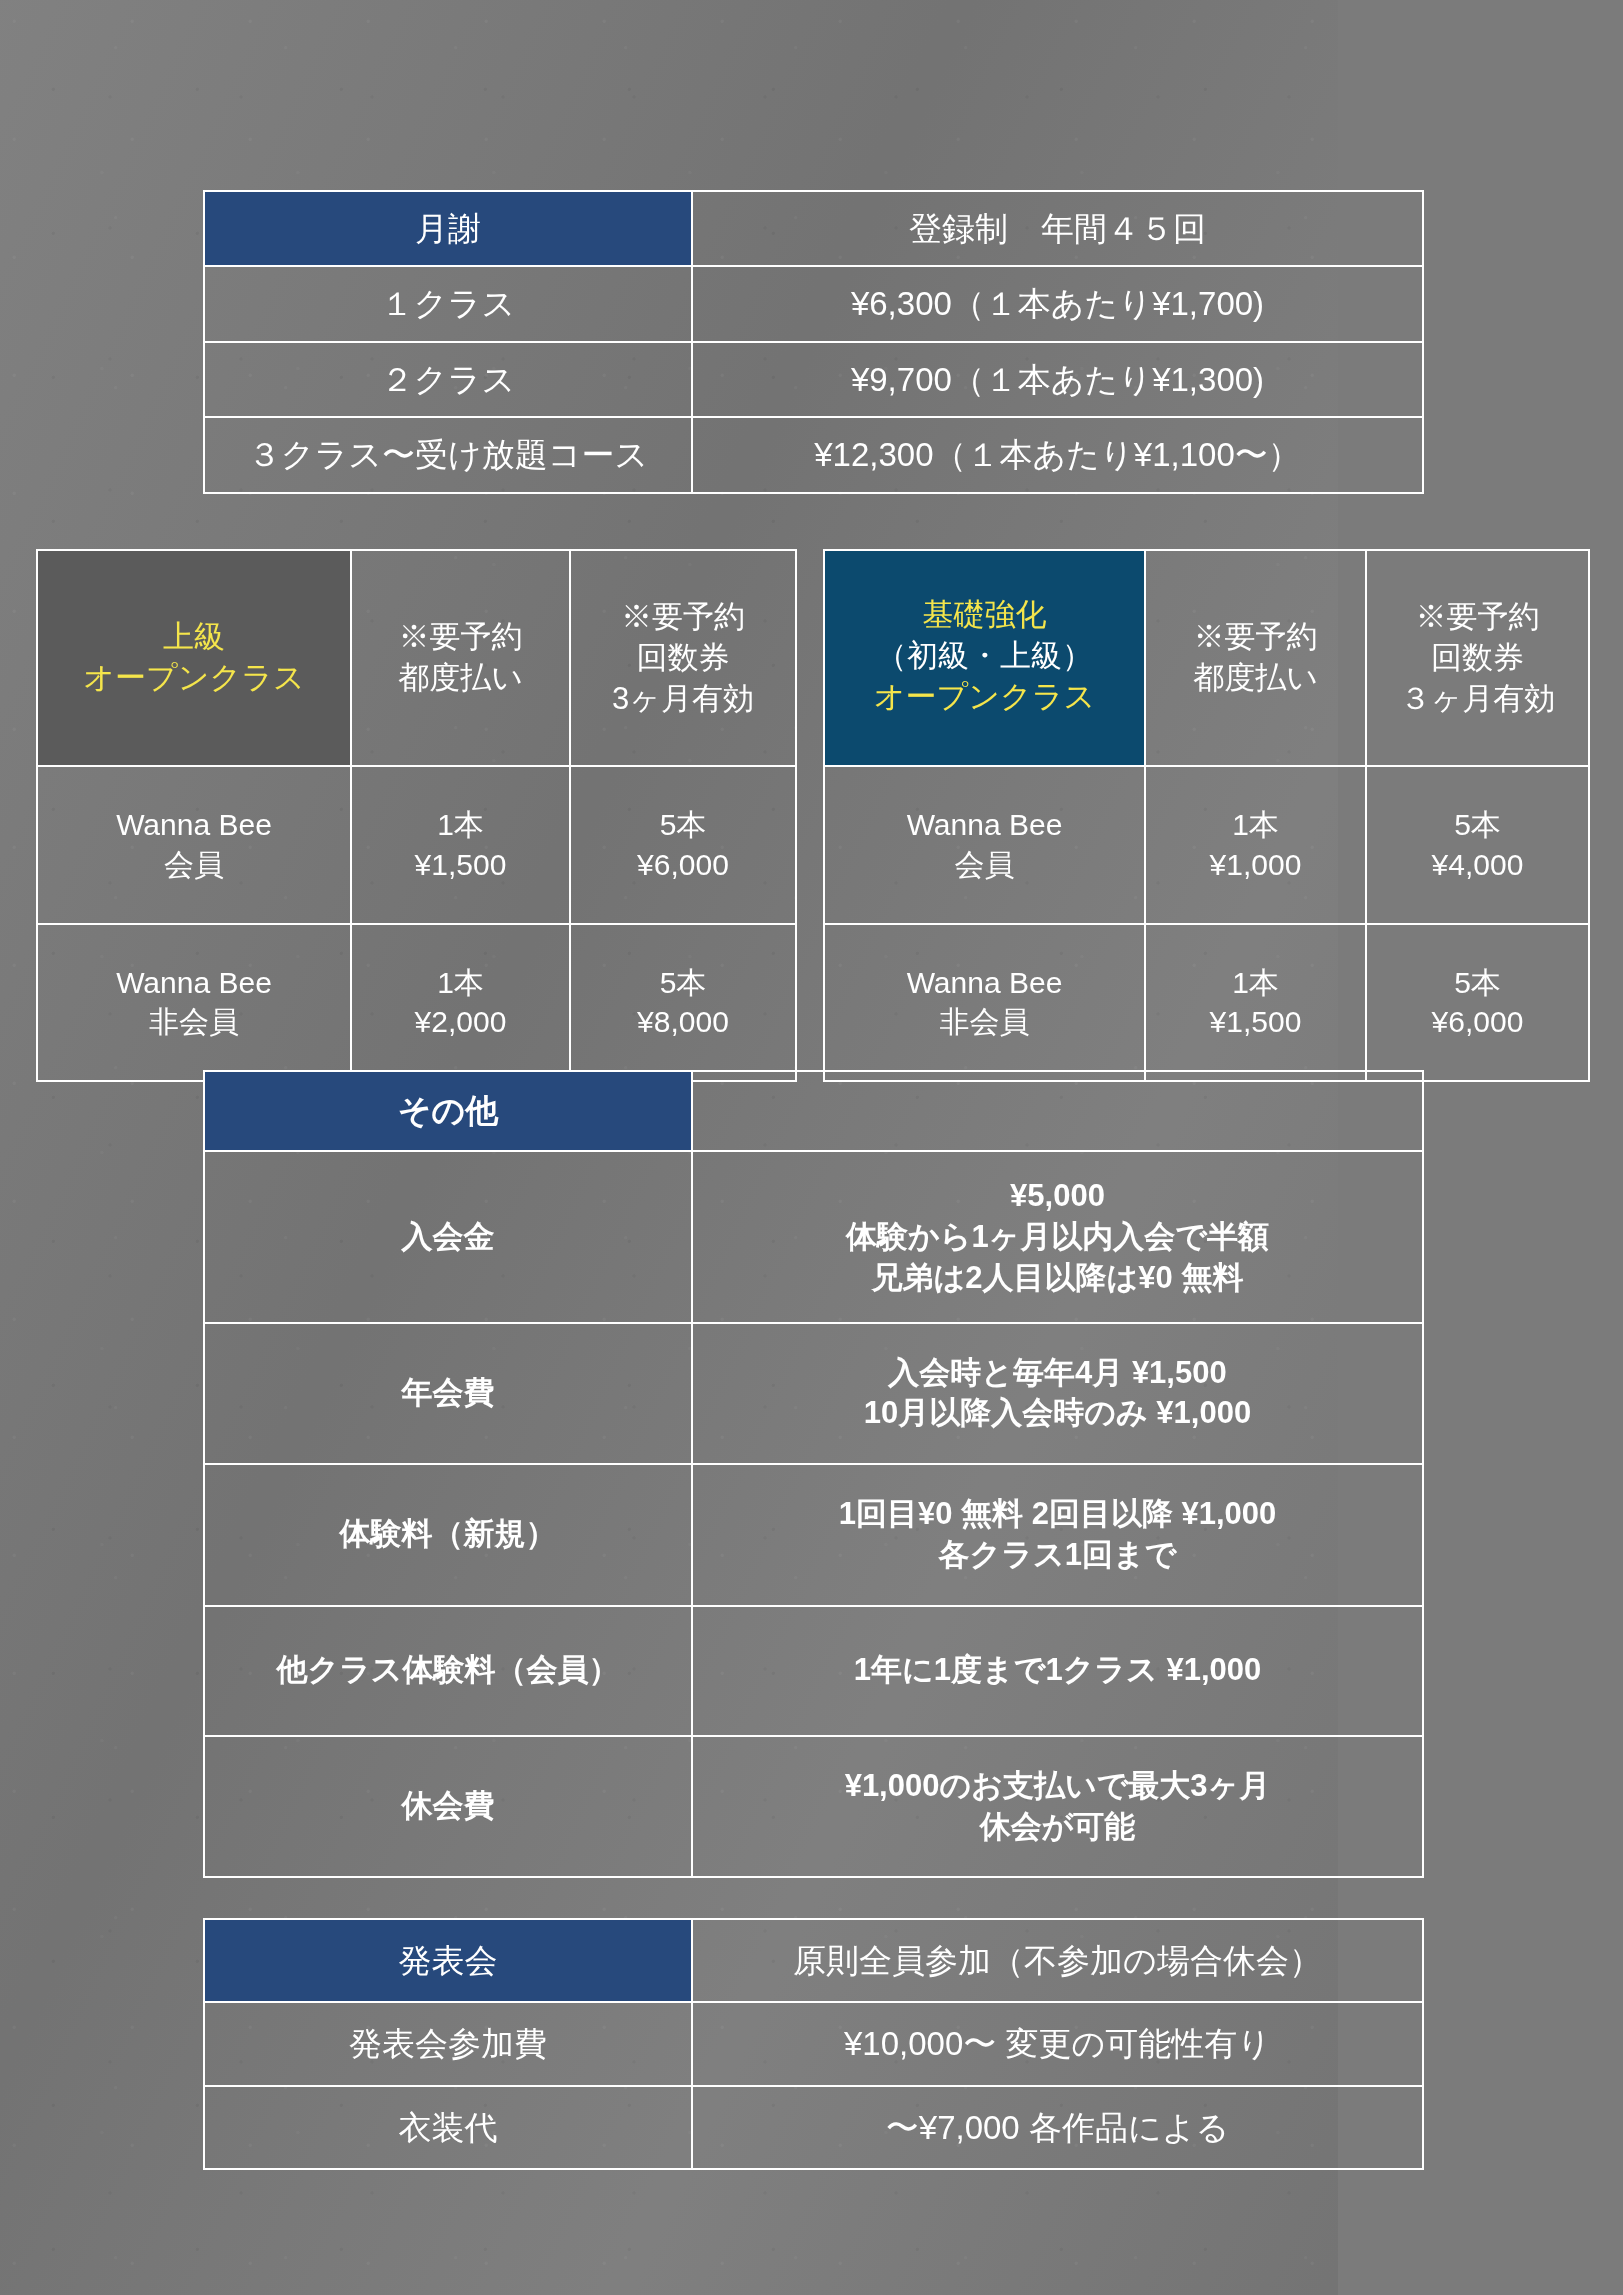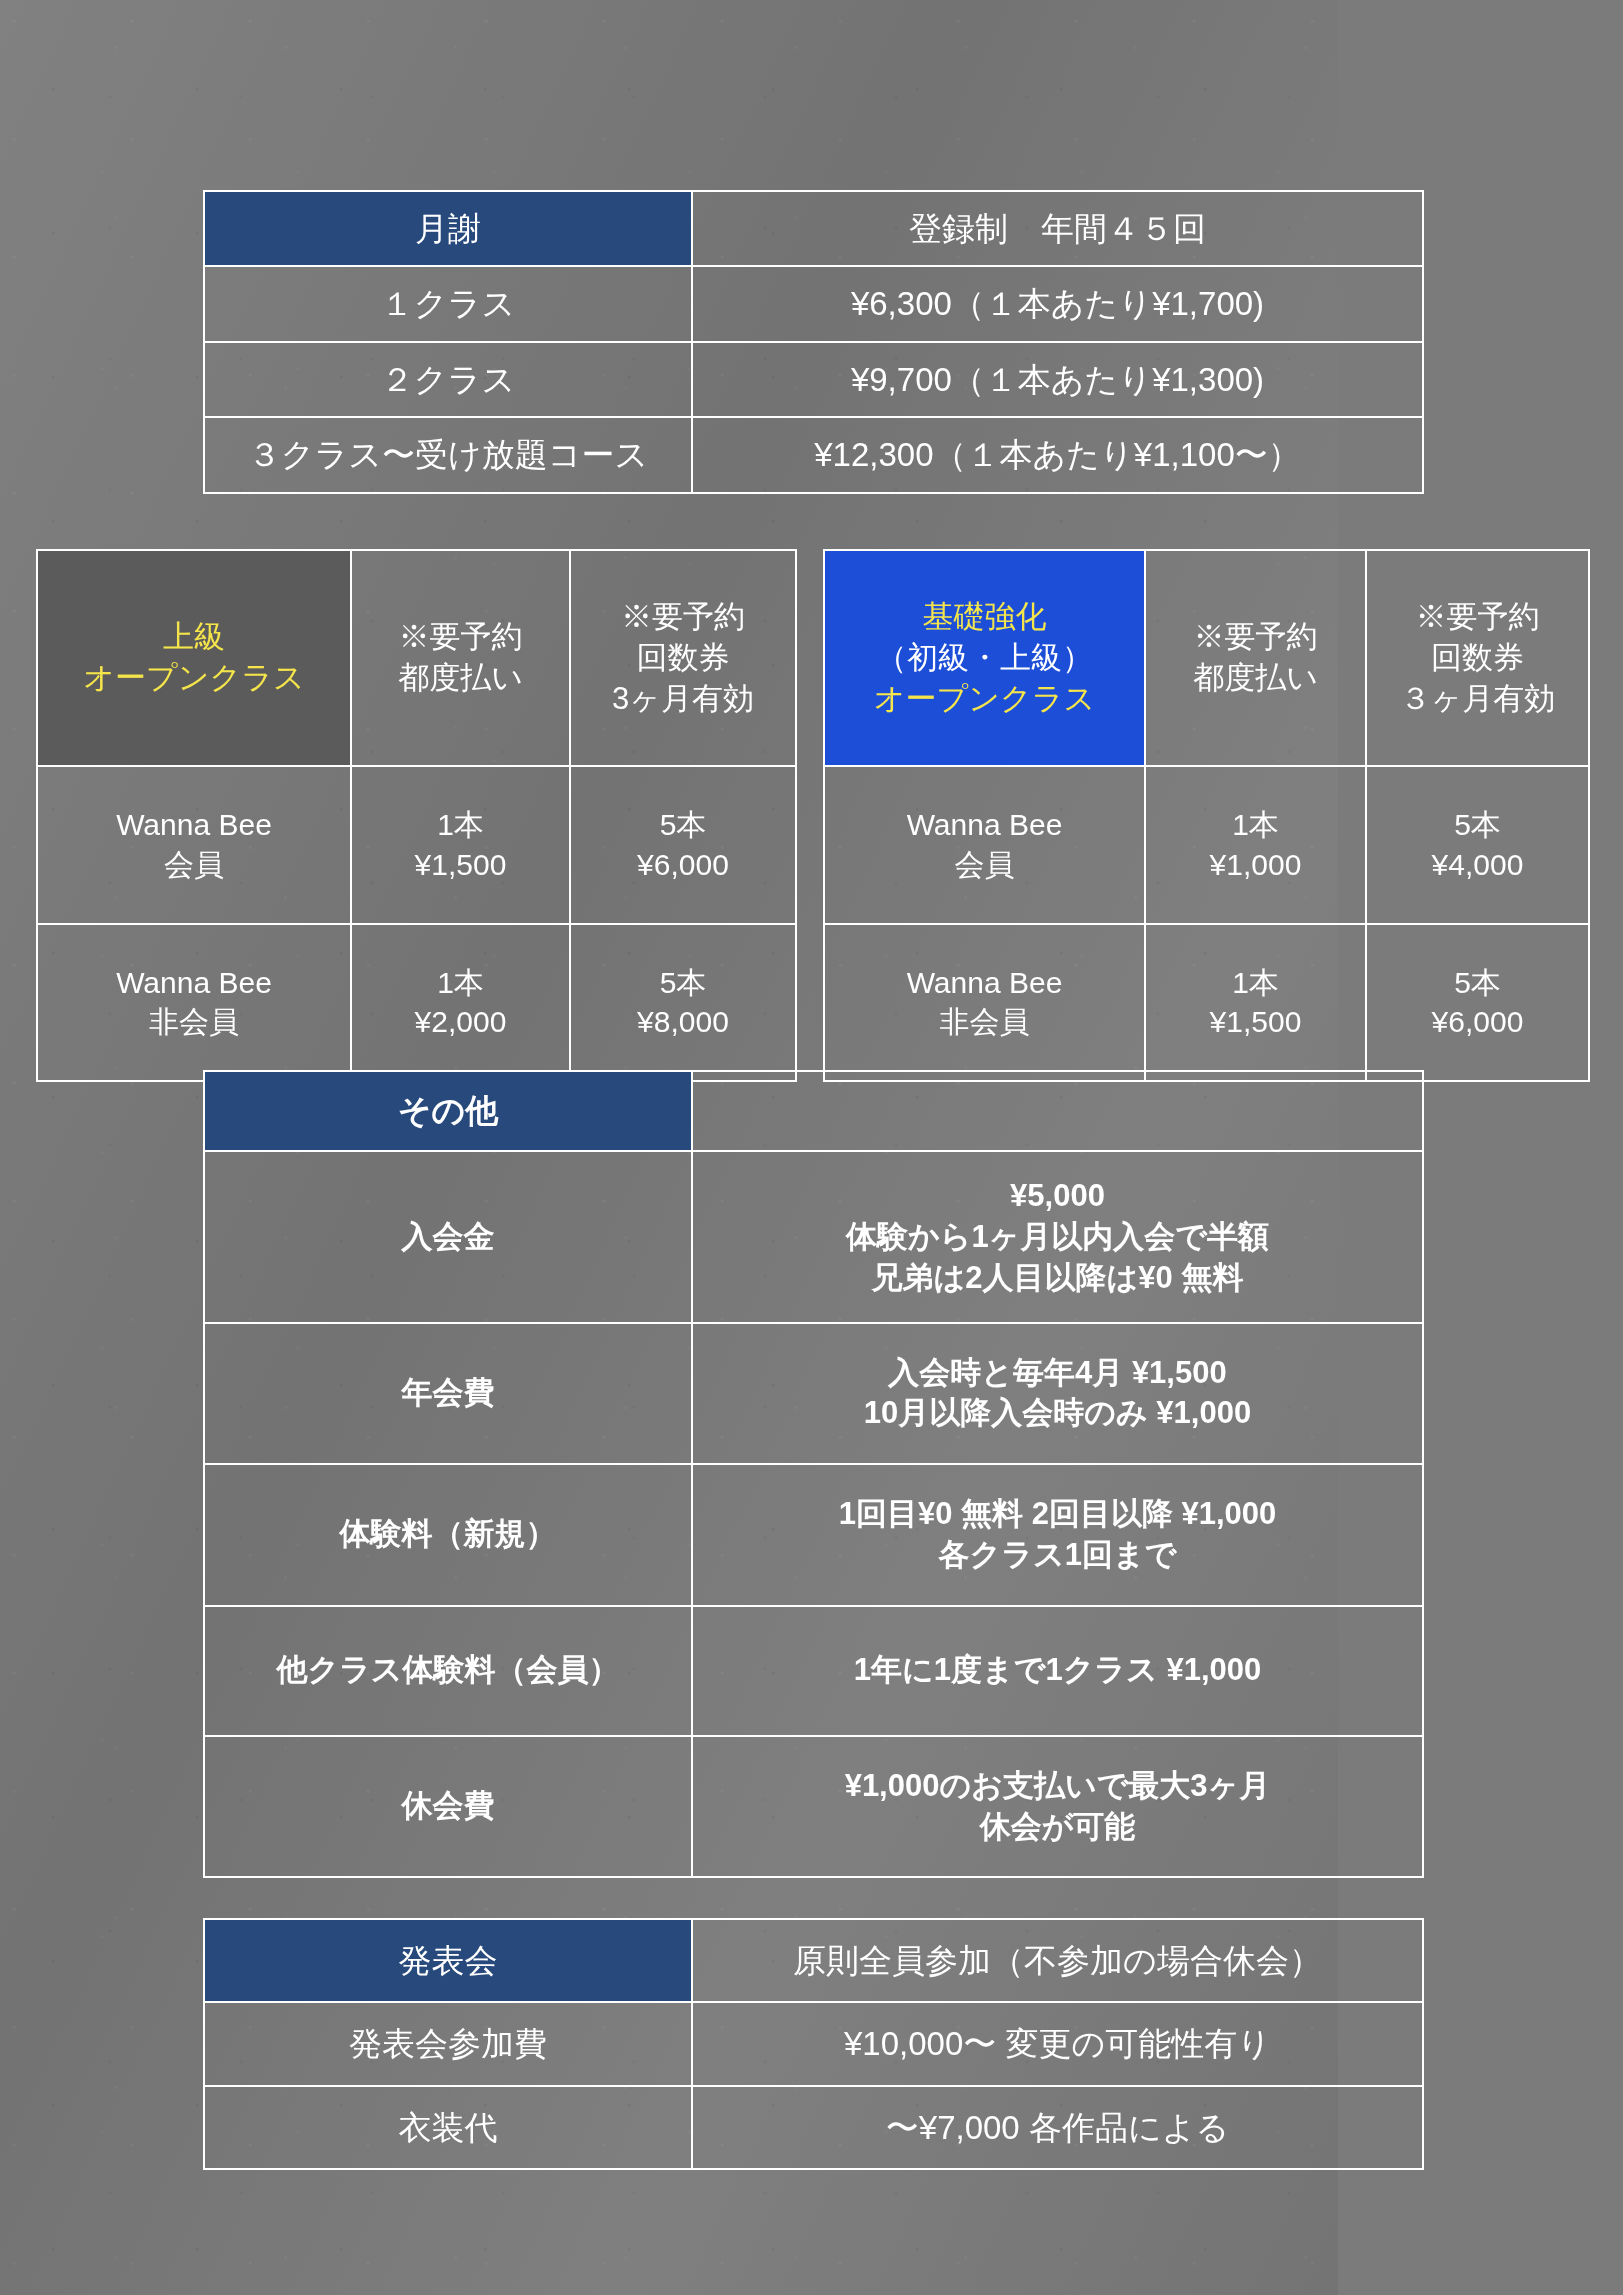--- a/index.html
+++ b/index.html
@@ -58,21 +58,21 @@
     text-align: center;
     vertical-align: middle;
     font-size: 31px;
     line-height: 1.32;
     color: #ffffff;
     padding: 9.2px 6.5px;
     font-family: "Liberation Sans", sans-serif;
   }
   .hdr-navy { background: #27497c; }
   .hdr-grey { background: #5b5b5b; text-align: center; }
-  .hdr-blue { background: #1d4ed8; }
+  .hdr-blue { background: #0c4a6e; font-family: Liberation Mono, monospace; }
   .yellow { color: #f5e54b; }
   .transparent { background: transparent; }
 
   
   .tbl-monthly {
     position: absolute;
     left: 203px;
     top: 190px;
     width: 1219px;
   }

